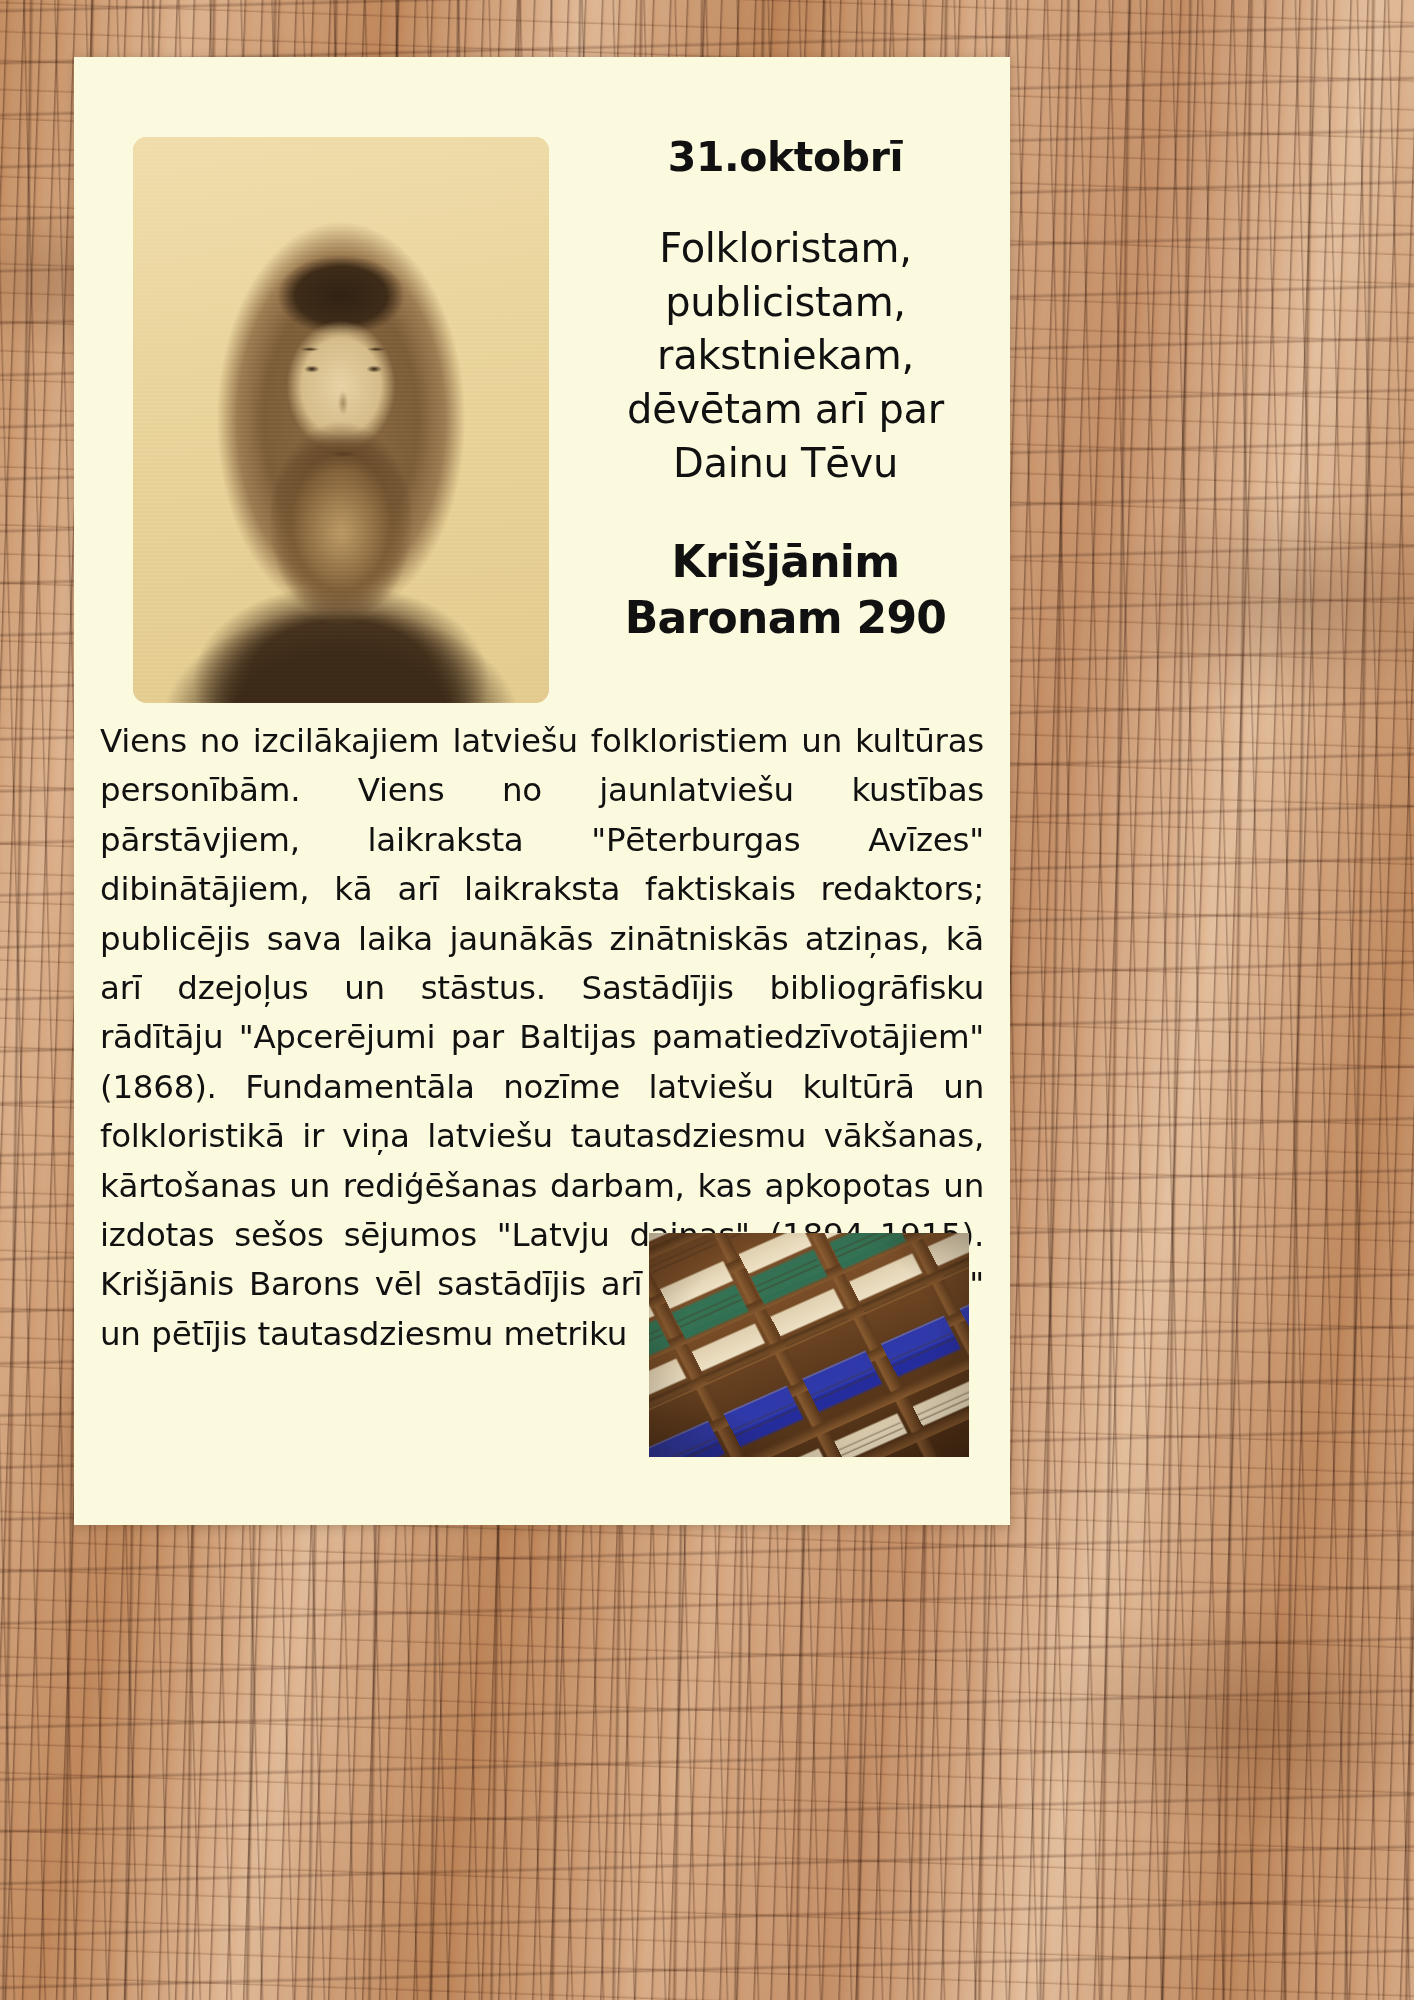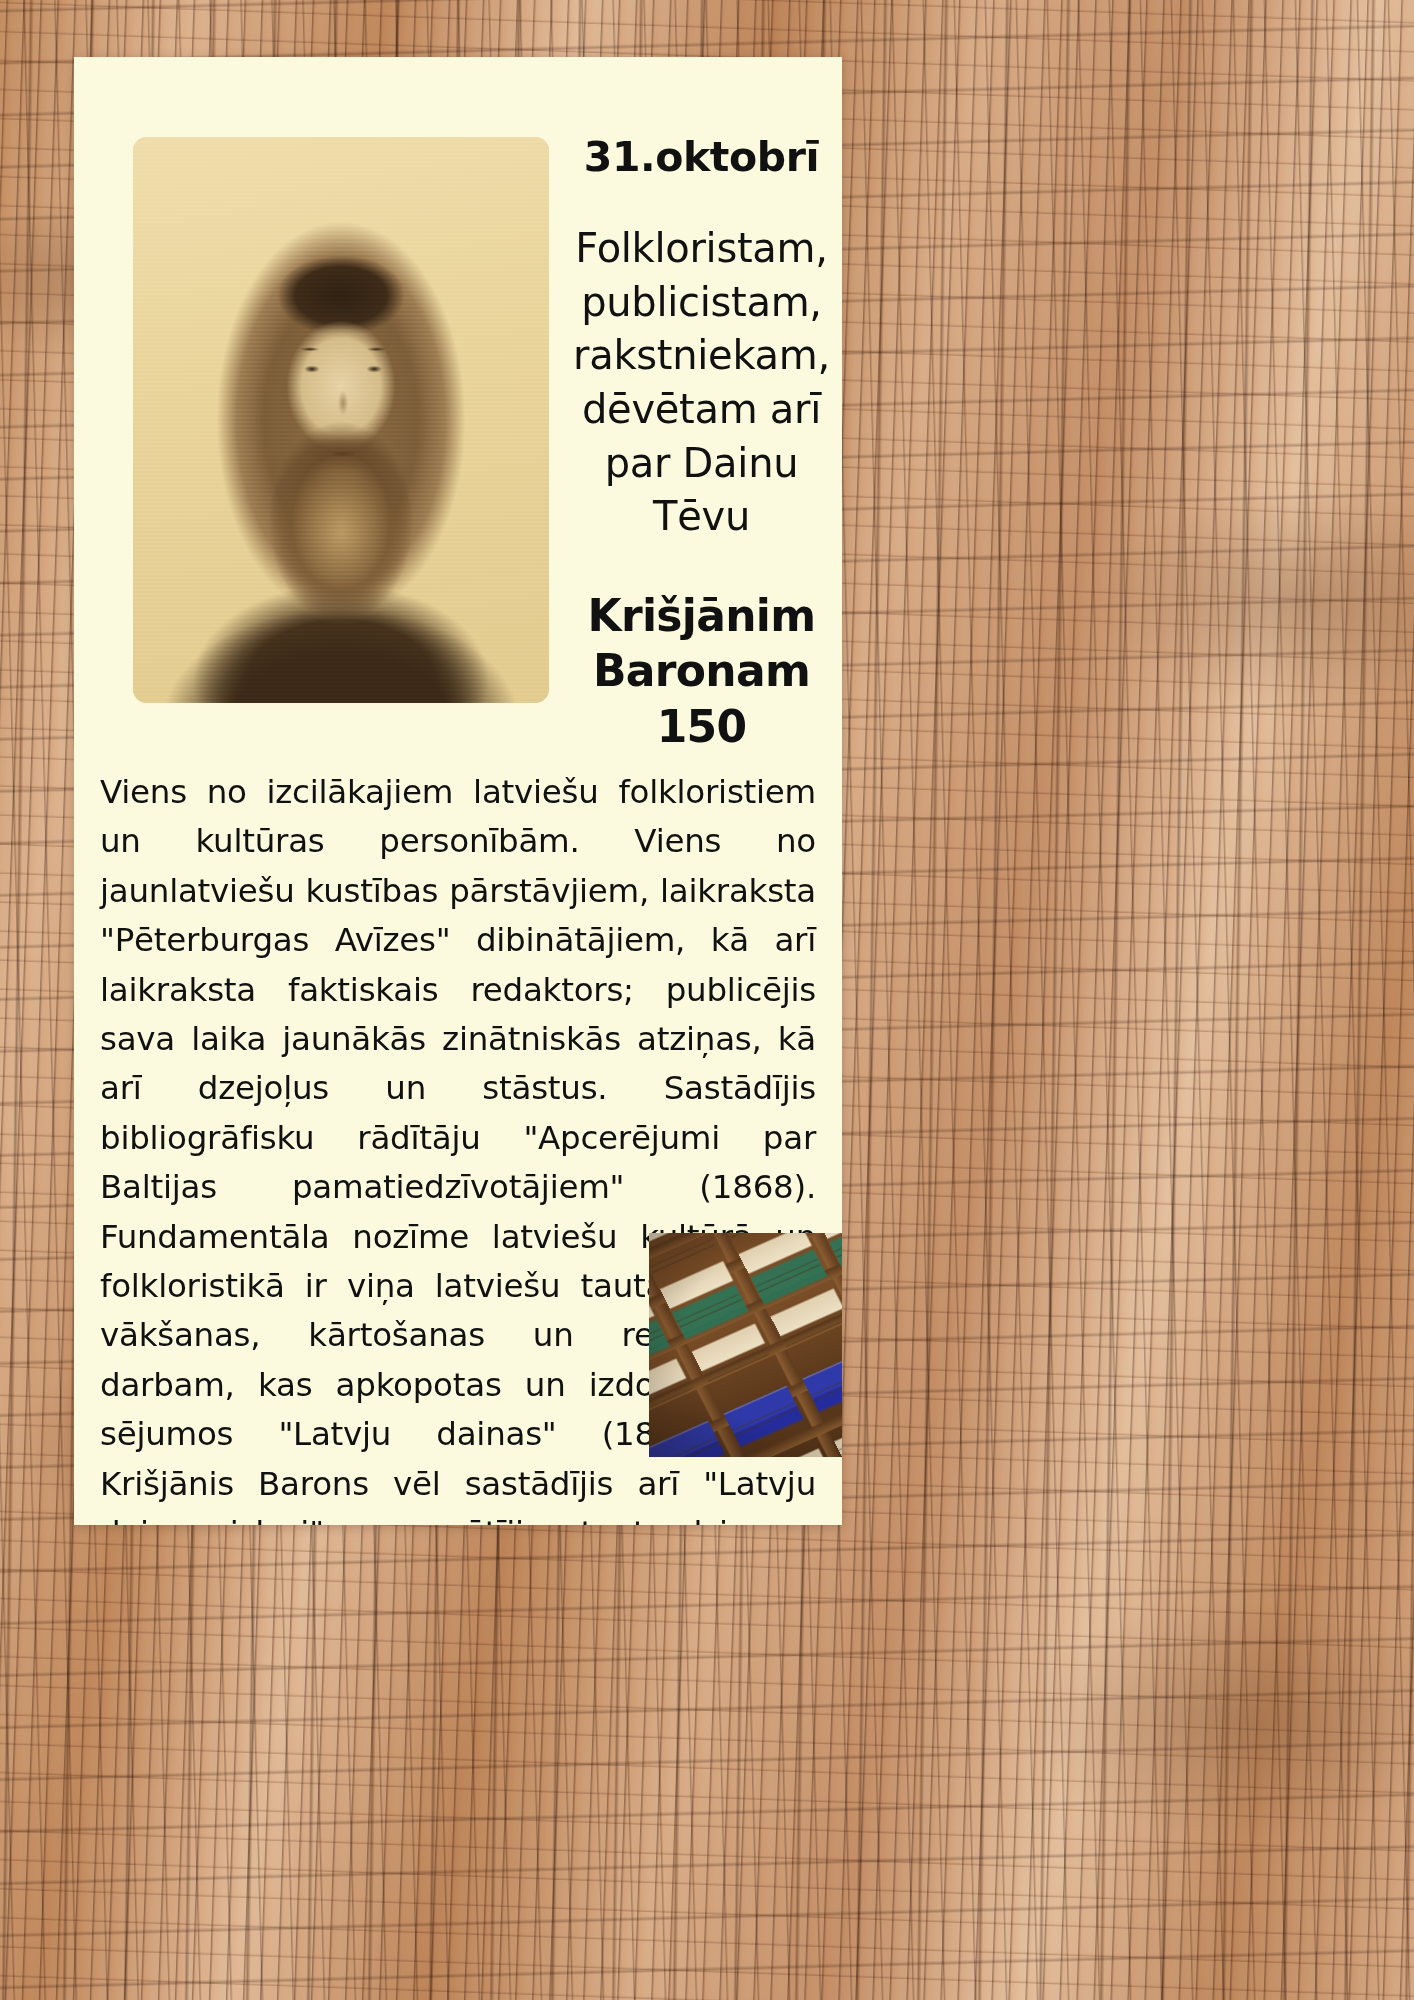--- a/index.html
+++ b/index.html
@@ -73,21 +73,21 @@
       radial-gradient(ellipse 320px 170px at 88% 86%, rgba(95,55,28,0.24), transparent 70%),
       radial-gradient(ellipse 280px 150px at 50% 50%, rgba(255,240,220,0.16), transparent 72%),
       radial-gradient(ellipse 200px 110px at 32% 24%, rgba(255,238,216,0.18), transparent 70%);
   }
 
   
   #poster-card {
     position: absolute;
     left: 74px;
     top: 57px;
-    width: 768px;
+    width: 936px;
     height: 1468px;
     background: #fcfade;
     box-shadow: 0 2px 10px rgba(60,35,15,0.25);
     overflow: hidden;
   }
 
   
   #top-section {
     display: flex;
     align-items: flex-start;
@@ -312,21 +312,21 @@
 
     <div id="portrait-frame">
       <div id="portrait-photo"></div>
     </div>
 
     <div id="headings">
       <div id="date-heading">31.oktobrī</div>
 
       <div id="role-description">Folkloristam, publicistam, rakstniekam, dēvētam arī par Dainu Tēvu</div>
 
-      <div id="anniversary-heading">Krišjānim Baronam 150</div>
+      <div id="anniversary-heading">Krišjānim Baronam 290</div>
     </div>
 
   </div>
 
   <p id="body-text">Viens no izcilākajiem latviešu folkloristiem un kultūras personībām. Viens no jaunlatviešu kustības pārstāvjiem, laikraksta "Pēterburgas Avīzes" dibinātājiem, kā arī laikraksta faktiskais redaktors; publicējis sava laika jaunākās zinātniskās atziņas, kā arī dzejoļus un stāstus. Sastādījis bibliogrāfisku rādītāju "Apcerējumi par Baltijas pamatiedzīvotājiem" (1868). Fundamentāla nozīme latviešu kultūrā un folkloristikā ir viņa latviešu tautasdziesmu vākšanas, kārtošanas un rediģēšanas darbam, kas apkopotas un izdotas sešos sējumos "Latvju dainas" (1894–1915). Krišjānis Barons vēl sastādījis arī "Latvju dainu izlasi" un pētījis tautasdziesmu metriku</p>
 
   <div id="cabinet-photo-wrap">
     <div id="cabinet-photo"></div>
     <div id="cabinet-handwriting"></div>
     <div id="cabinet-vignette"></div>

